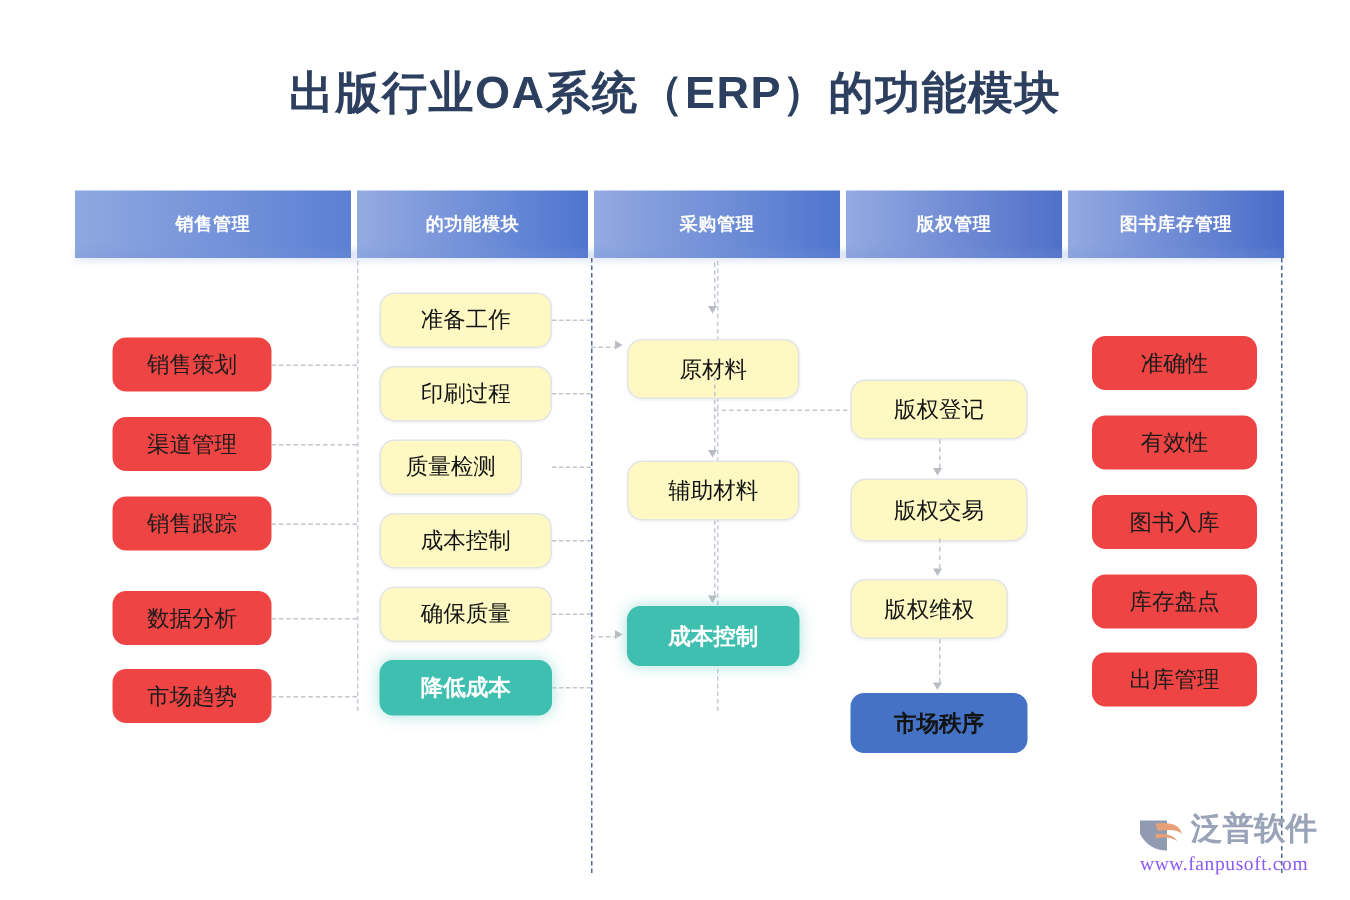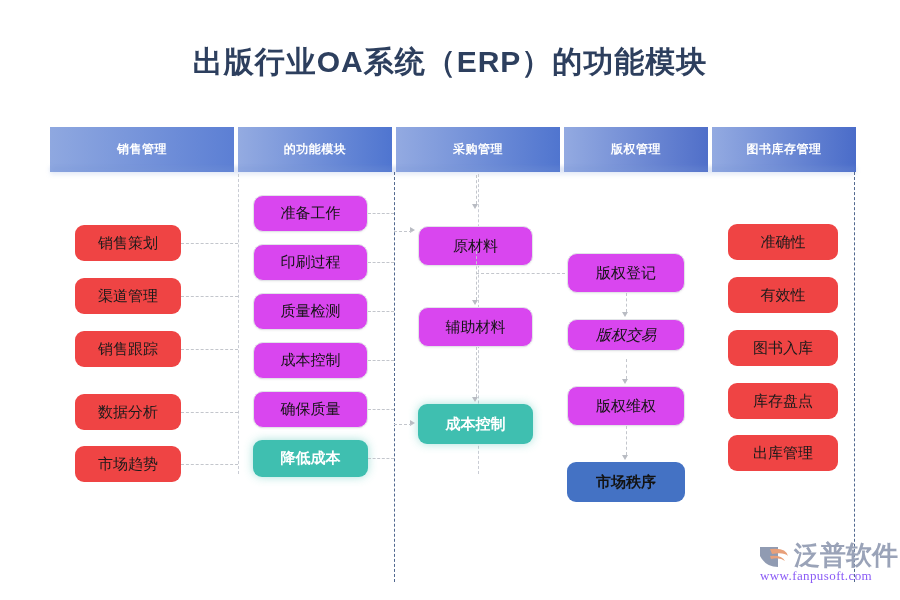--- a/index.html
+++ b/index.html
@@ -75,21 +75,21 @@
     font-size: 15px;
     white-space: nowrap;
     border-radius: 8px;
   }
   .node-soft {            
     background: #ef4444;
     color: #1b1b1b;
     border-radius: 9px;
   }
   .node-white {           
-    background: #d946ef;
+    background: #fef9c3;
     color: #141414;
     border: 1px solid #e2e4e8;
     border-radius: 10px;
     box-shadow: 0 1px 2px rgba(0,0,0,0.05);
   }
   .node-teal {
     background: #3fbfb0;
     color: #ffffff;
     font-weight: bold;
     border-radius: 9px;
@@ -130,21 +130,21 @@
 
   
   .logo {
     position: absolute;
     left: 758px; top: 538px;
     width: 136px; height: 50px;
   }
   .logo-mark { position: absolute; left: 0; top: 4px; }
   .logo-text {
     position: absolute; left: 36px; top: 0;
-    font-size: 26px; font-weight: bold;
+    font-size: 21px; font-weight: bold;
     color: #9aa3b8; letter-spacing: 0px;
     white-space: nowrap;
   }
   .logo-url {
     position: absolute; left: 2px; top: 30px;
     font-size: 13px;
     color: #8b5cf6;
     font-family: "Liberation Serif", "DejaVu Serif", serif;
     letter-spacing: 0.4px;
     white-space: nowrap;
@@ -178,21 +178,21 @@
   <div class="node node-soft" style="left:75px; top:446px; width:106px; height:36px;">市场趋势</div>
 
   <div class="conn" style="left:181px; top:243px; width:57px;"></div>
   <div class="conn" style="left:181px; top:296px; width:57px;"></div>
   <div class="conn" style="left:181px; top:349px; width:57px;"></div>
   <div class="conn" style="left:181px; top:412px; width:57px;"></div>
   <div class="conn" style="left:181px; top:464px; width:57px;"></div>
 
   <div class="node node-white" style="left:253px; top:195px; width:115px; height:37px;">准备工作</div>
   <div class="node node-white" style="left:253px; top:244px; width:115px; height:37px;">印刷过程</div>
-  <div class="node node-white" style="left:253px; top:293px; width:115px; height:37px;">质量检测</div>
+  <div class="node node-white" style="left:253px; top:293px; width:95px; height:37px;">质量检测</div>
   <div class="node node-white" style="left:253px; top:342px; width:115px; height:37px;">成本控制</div>
   <div class="node node-white" style="left:253px; top:391px; width:115px; height:37px;">确保质量</div>
   <div class="node node-teal" style="left:253px; top:440px; width:115px; height:37px;">降低成本</div>
 
   <div class="conn" style="left:368px; top:213px; width:26px;"></div>
   <div class="conn" style="left:368px; top:262px; width:26px;"></div>
   <div class="conn" style="left:368px; top:311px; width:26px;"></div>
   <div class="conn" style="left:368px; top:360px; width:26px;"></div>
   <div class="conn" style="left:368px; top:409px; width:26px;"></div>
   <div class="conn" style="left:368px; top:458px; width:26px;"></div>
@@ -209,22 +209,22 @@
   <div class="arrow-d" style="left:472px; top:397px;"></div>
 
   <div class="arrow-r" style="left:410px; top:227px;"></div>
   <div class="arrow-r" style="left:410px; top:420px;"></div>
   <div class="conn" style="left:394px; top:231px; width:18px;"></div>
   <div class="conn" style="left:394px; top:424px; width:18px;"></div>
 
   <div class="conn" style="left:476px; top:273px; width:89px;"></div>
 
   <div class="node node-white" style="left:567px; top:253px; width:118px; height:40px;">版权登记</div>
-  <div class="node node-white" style="left:567px; top:319px; width:118px; height:32px;font-style:italic;">版权交易</div>
-  <div class="node node-white" style="left:567px; top:386px; width:118px; height:40px;">版权维权</div>
+  <div class="node node-white" style="left:567px; top:319px; width:118px; height:42px;">版权交易</div>
+  <div class="node node-white" style="left:567px; top:386px; width:105px; height:40px;">版权维权</div>
   <div class="node node-blue" style="left:567px; top:462px; width:118px; height:40px;">市场秩序</div>
 
   <div class="conn-v" style="left:626px; top:293px; height:19px;"></div>
   <div class="arrow-d" style="left:622px; top:312px;"></div>
   <div class="conn-v" style="left:626px; top:359px; height:20px;"></div>
   <div class="arrow-d" style="left:622px; top:379px;"></div>
   <div class="conn-v" style="left:626px; top:426px; height:29px;"></div>
   <div class="arrow-d" style="left:622px; top:455px;"></div>
 
   <div class="node node-soft" style="left:728px; top:224px; width:110px; height:36px;">准确性</div>

